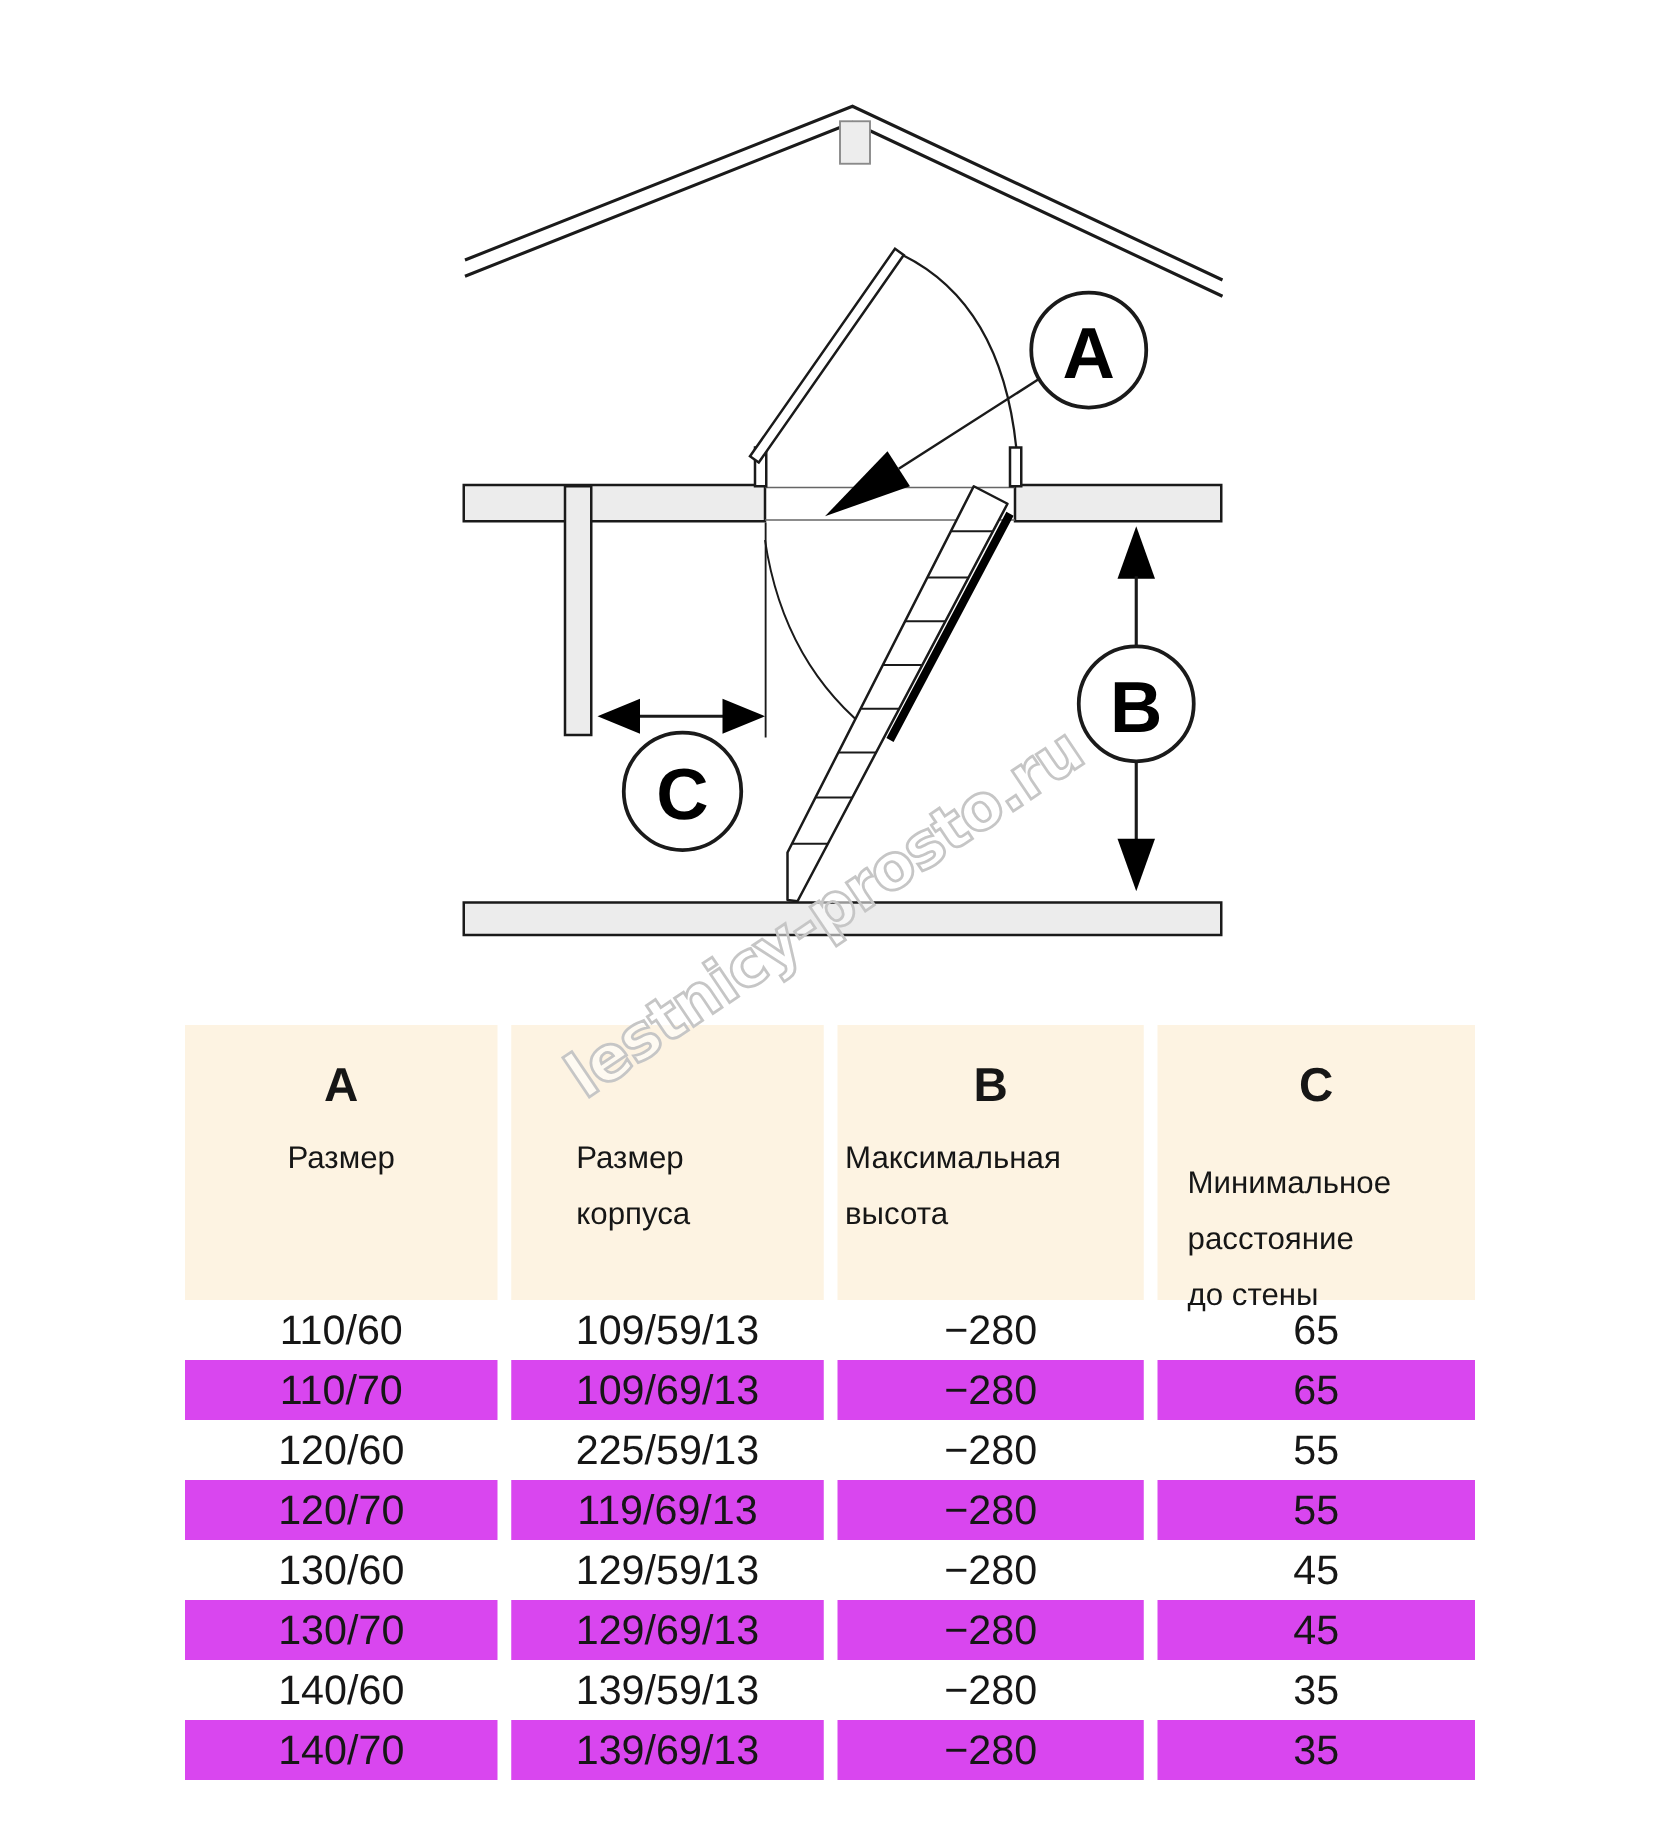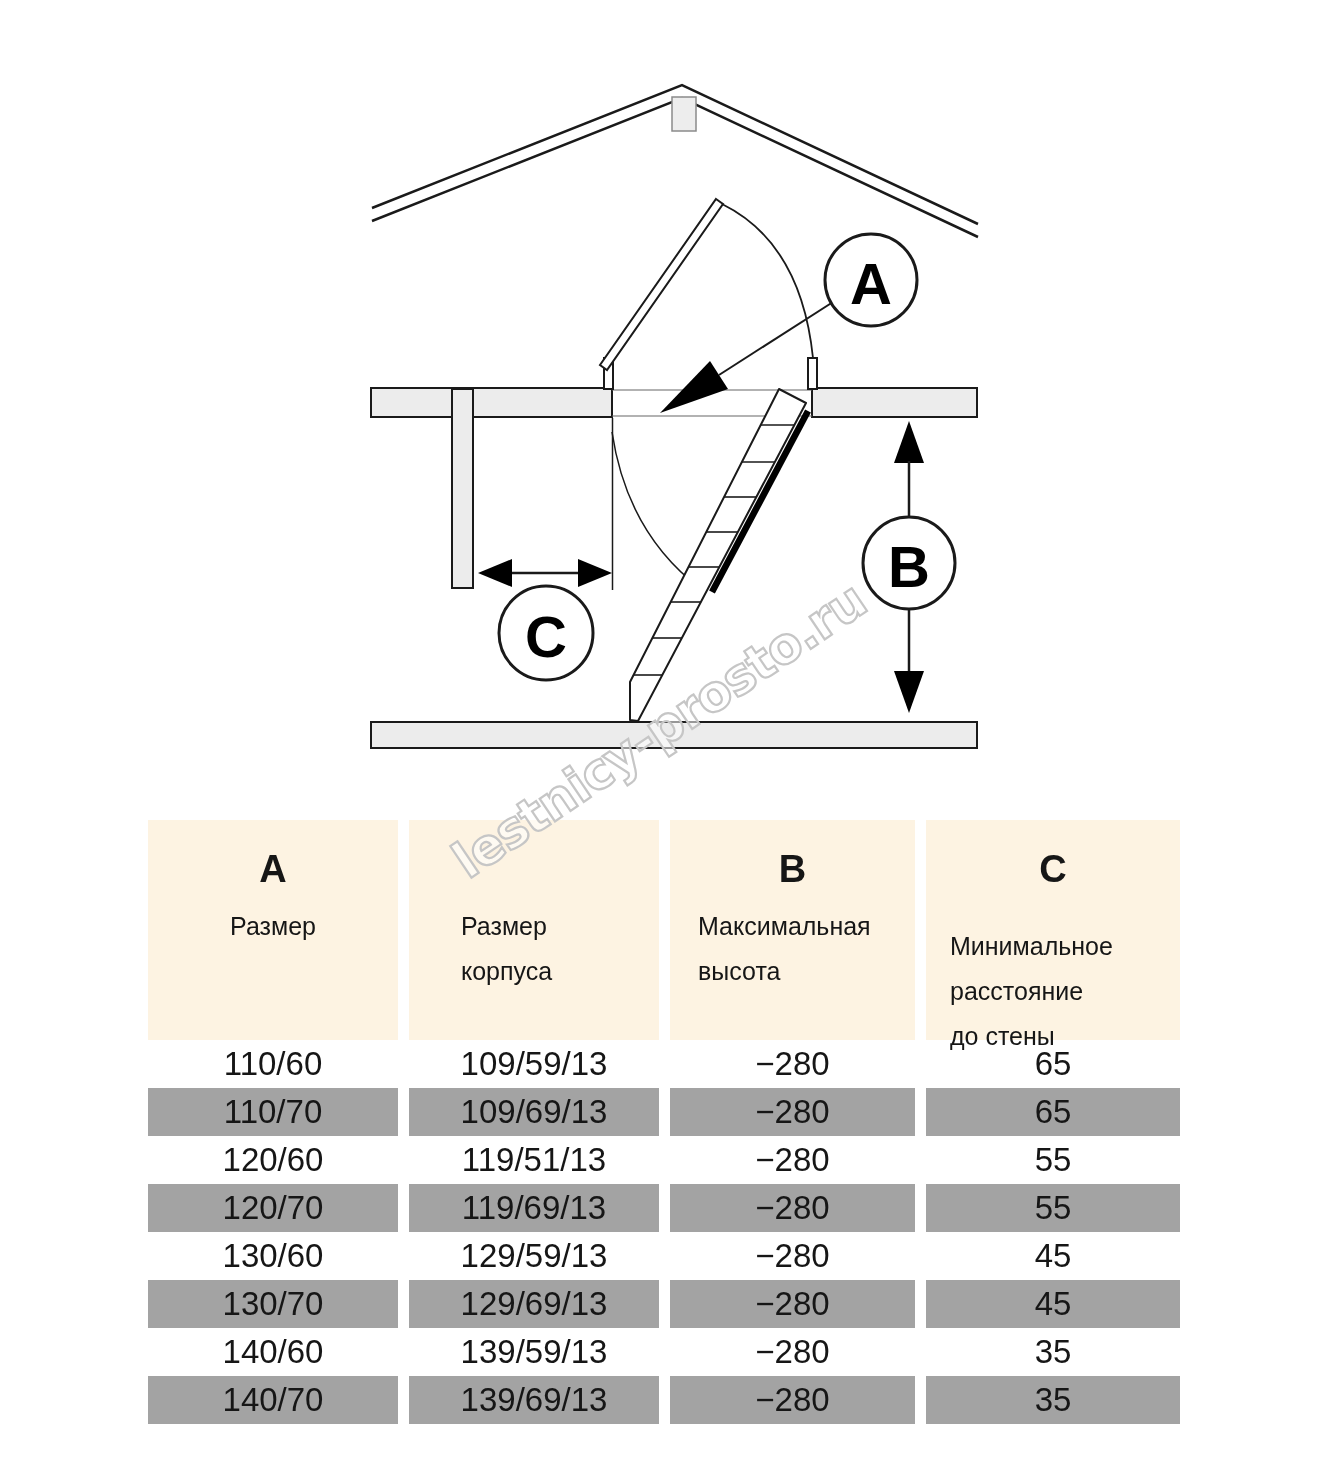--- a/index.html
+++ b/index.html
@@ -5,24 +5,24 @@
   html,body{margin:0;padding:0;background:#fff;}
   body{width:1334px;height:1472px;position:relative;font-family:"Liberation Sans",sans-serif;overflow:hidden;}
   #diagram{position:absolute;left:0;top:0;}
   #wm-overlay{position:absolute;left:0;top:0;pointer-events:none;}
   .table{position:absolute;left:148px;top:820px;display:grid;grid-template-columns:250px 250px 245px 254px;column-gap:11px;color:#161616;}
   .hcell{background:#fdf3e2;height:220px;box-sizing:border-box;padding-top:26px;}
   .hletter{font-size:38px;font-weight:bold;text-align:center;height:46px;line-height:46px;}
   .hlabel{margin-top:12px;font-size:25px;line-height:45px;white-space:nowrap;}
   .hlabel.center{text-align:center;}
   .hlabel.pad-c2{padding-left:52px;}
-  .hlabel.pad-c3{padding-left:28px;}
+  .hlabel.pad-c3{padding-left:6px;}
   .hlabel.pad-c4{padding-left:24px;margin-top:32px;}
   .td{height:48px;display:flex;align-items:center;justify-content:flex-end;font-size:33px;}
-  .alt .td-bg{background:#a3a3a3;}
+  .alt .td-bg{background:#d946ef;}
   .td-bg{width:100%;height:100%;display:flex;align-items:center;justify-content:center;}
   svg text.circ{font-family:"Liberation Sans",sans-serif;font-weight:bold;font-size:58px;}
   svg text.wm{font-family:"DejaVu Sans",sans-serif;font-weight:bold;font-size:50px;letter-spacing:-1px;}
 </style>
 </head>
 <body>
 
 <svg id="diagram" width="1334" height="800" viewBox="0 0 1334 800">
 
   <polyline points="372,208 682,85 978,224" fill="none" stroke="#1a1a1a" stroke-width="2.5"></polyline>
@@ -125,21 +125,21 @@
       <div class="td-bg">−280</div>
     </div>
   <div class="td alt">
       <div class="td-bg">65</div>
     </div>
 
   <div class="td">
       <div class="td-bg">120/60</div>
     </div>
   <div class="td">
-      <div class="td-bg">119/51/13</div>
+      <div class="td-bg">225/59/13</div>
     </div>
   <div class="td">
       <div class="td-bg">−280</div>
     </div>
   <div class="td">
       <div class="td-bg">55</div>
     </div>
 
   <div class="td alt">
       <div class="td-bg">120/70</div>

